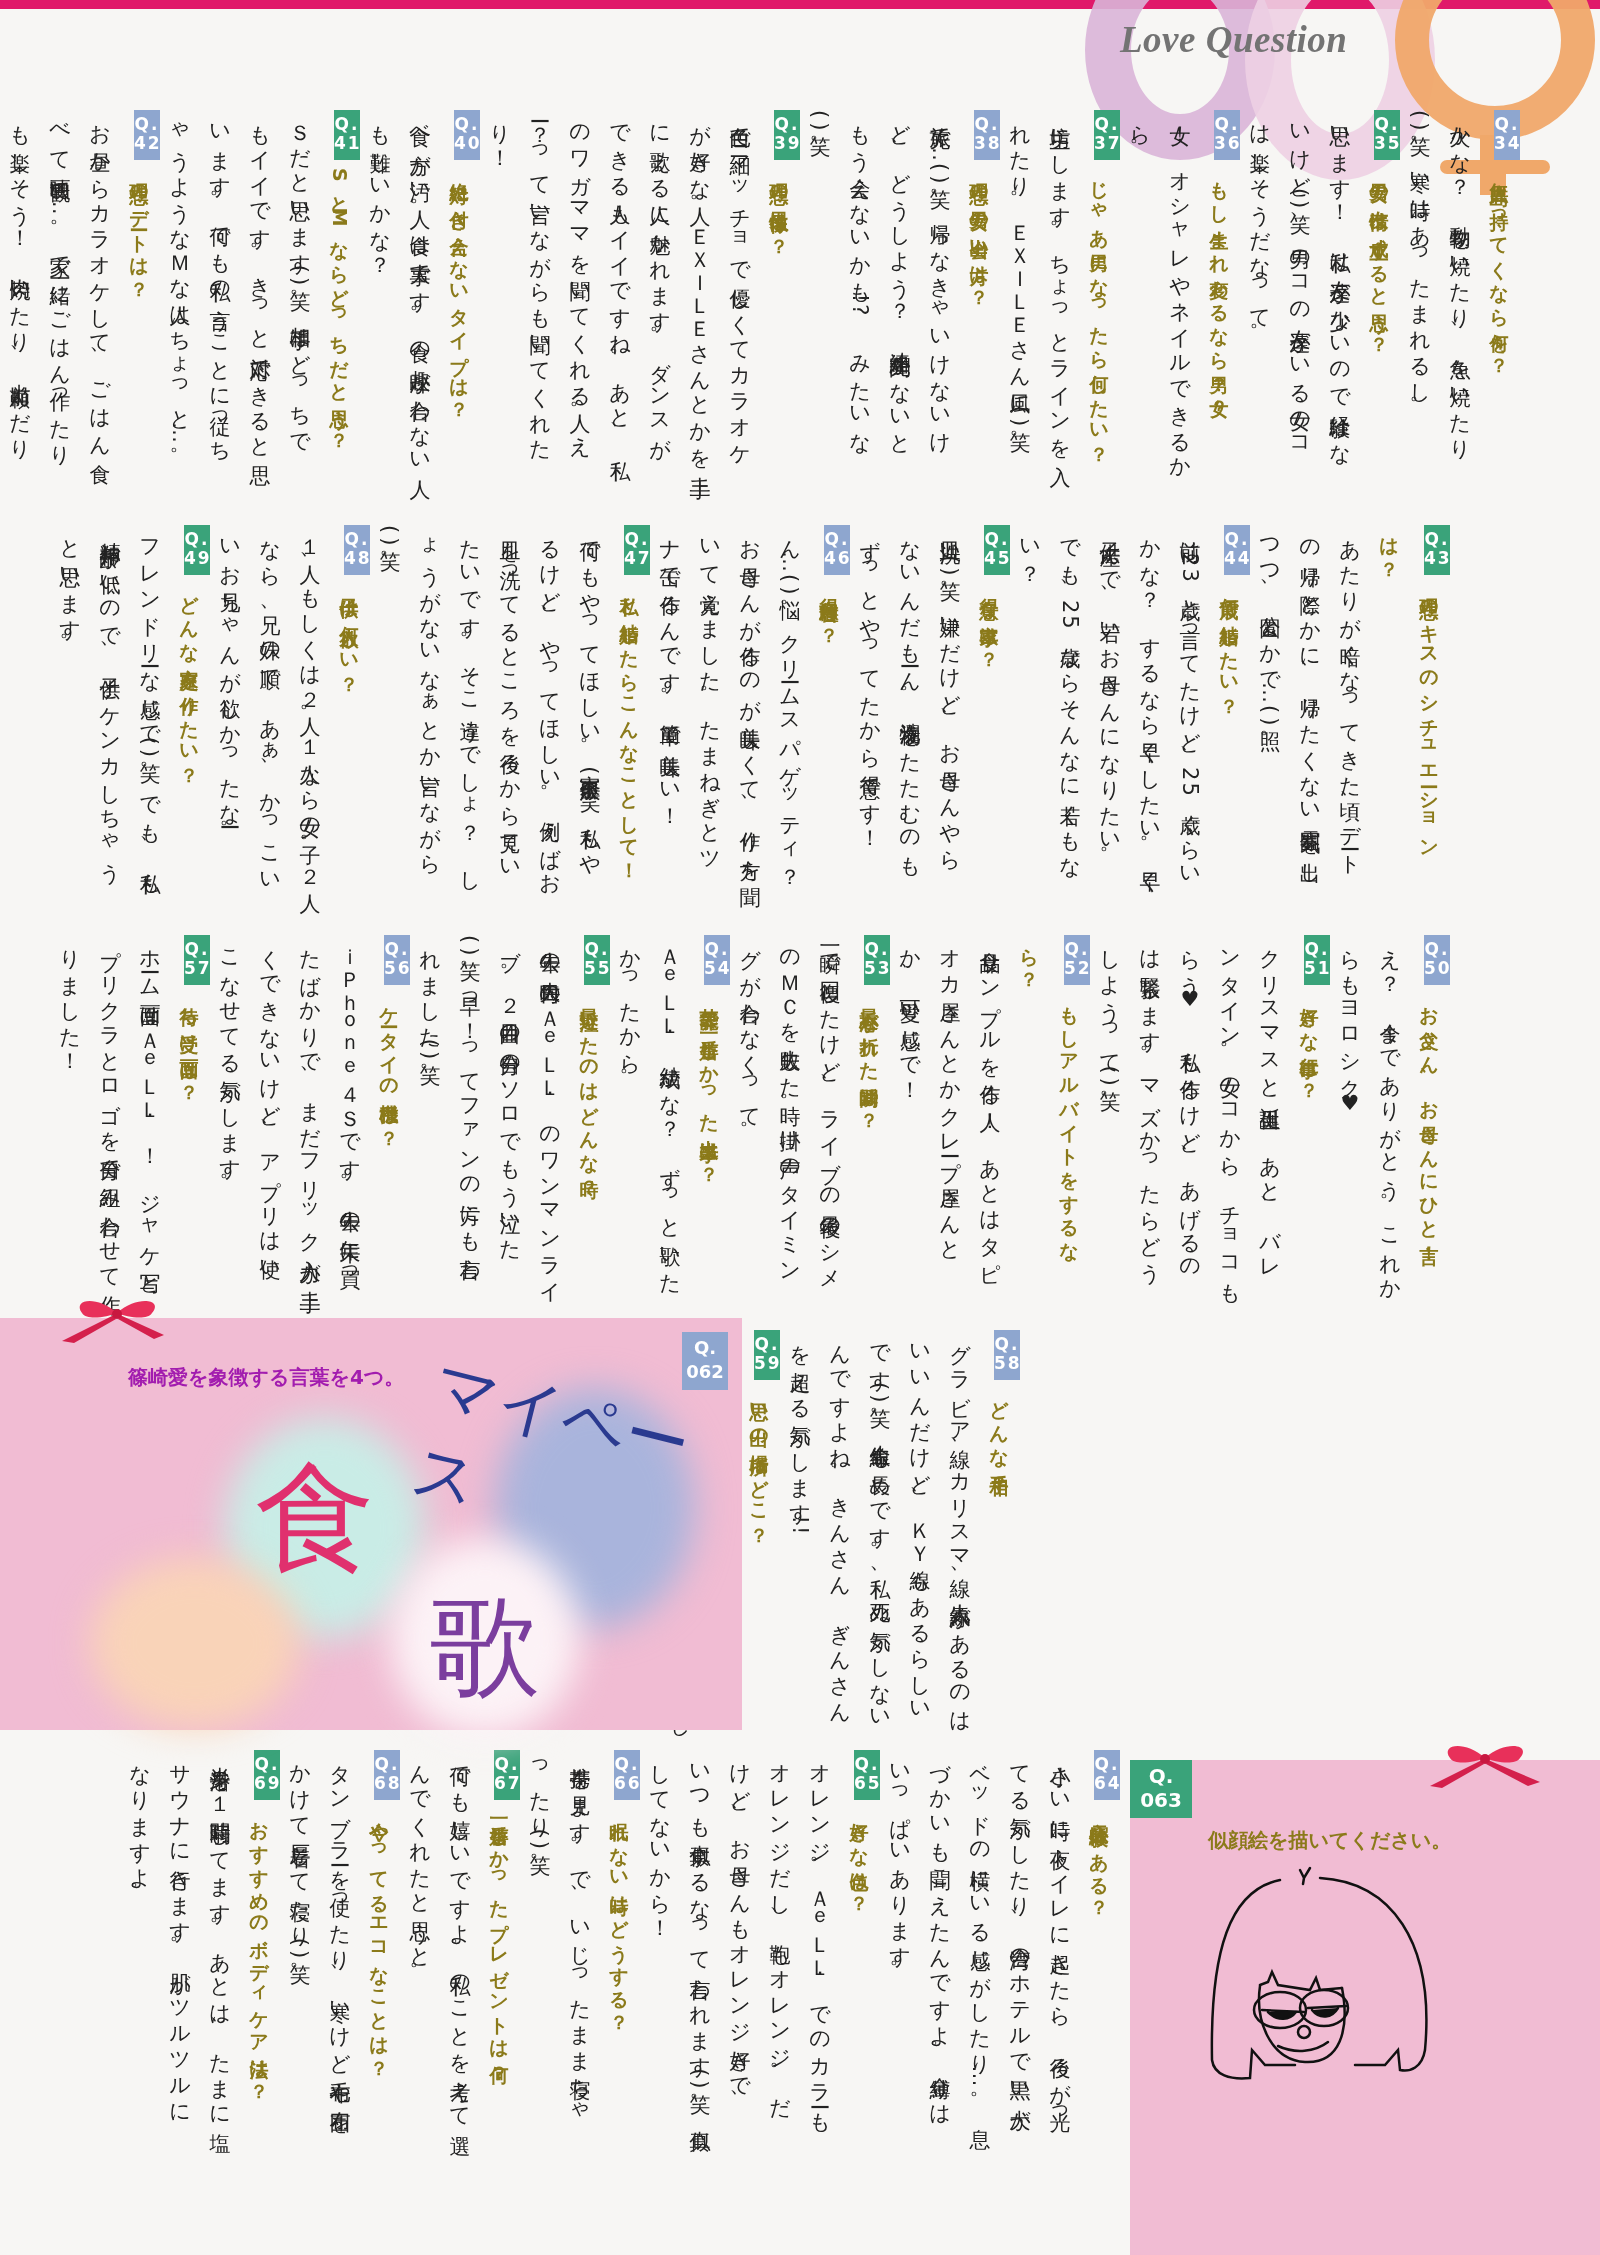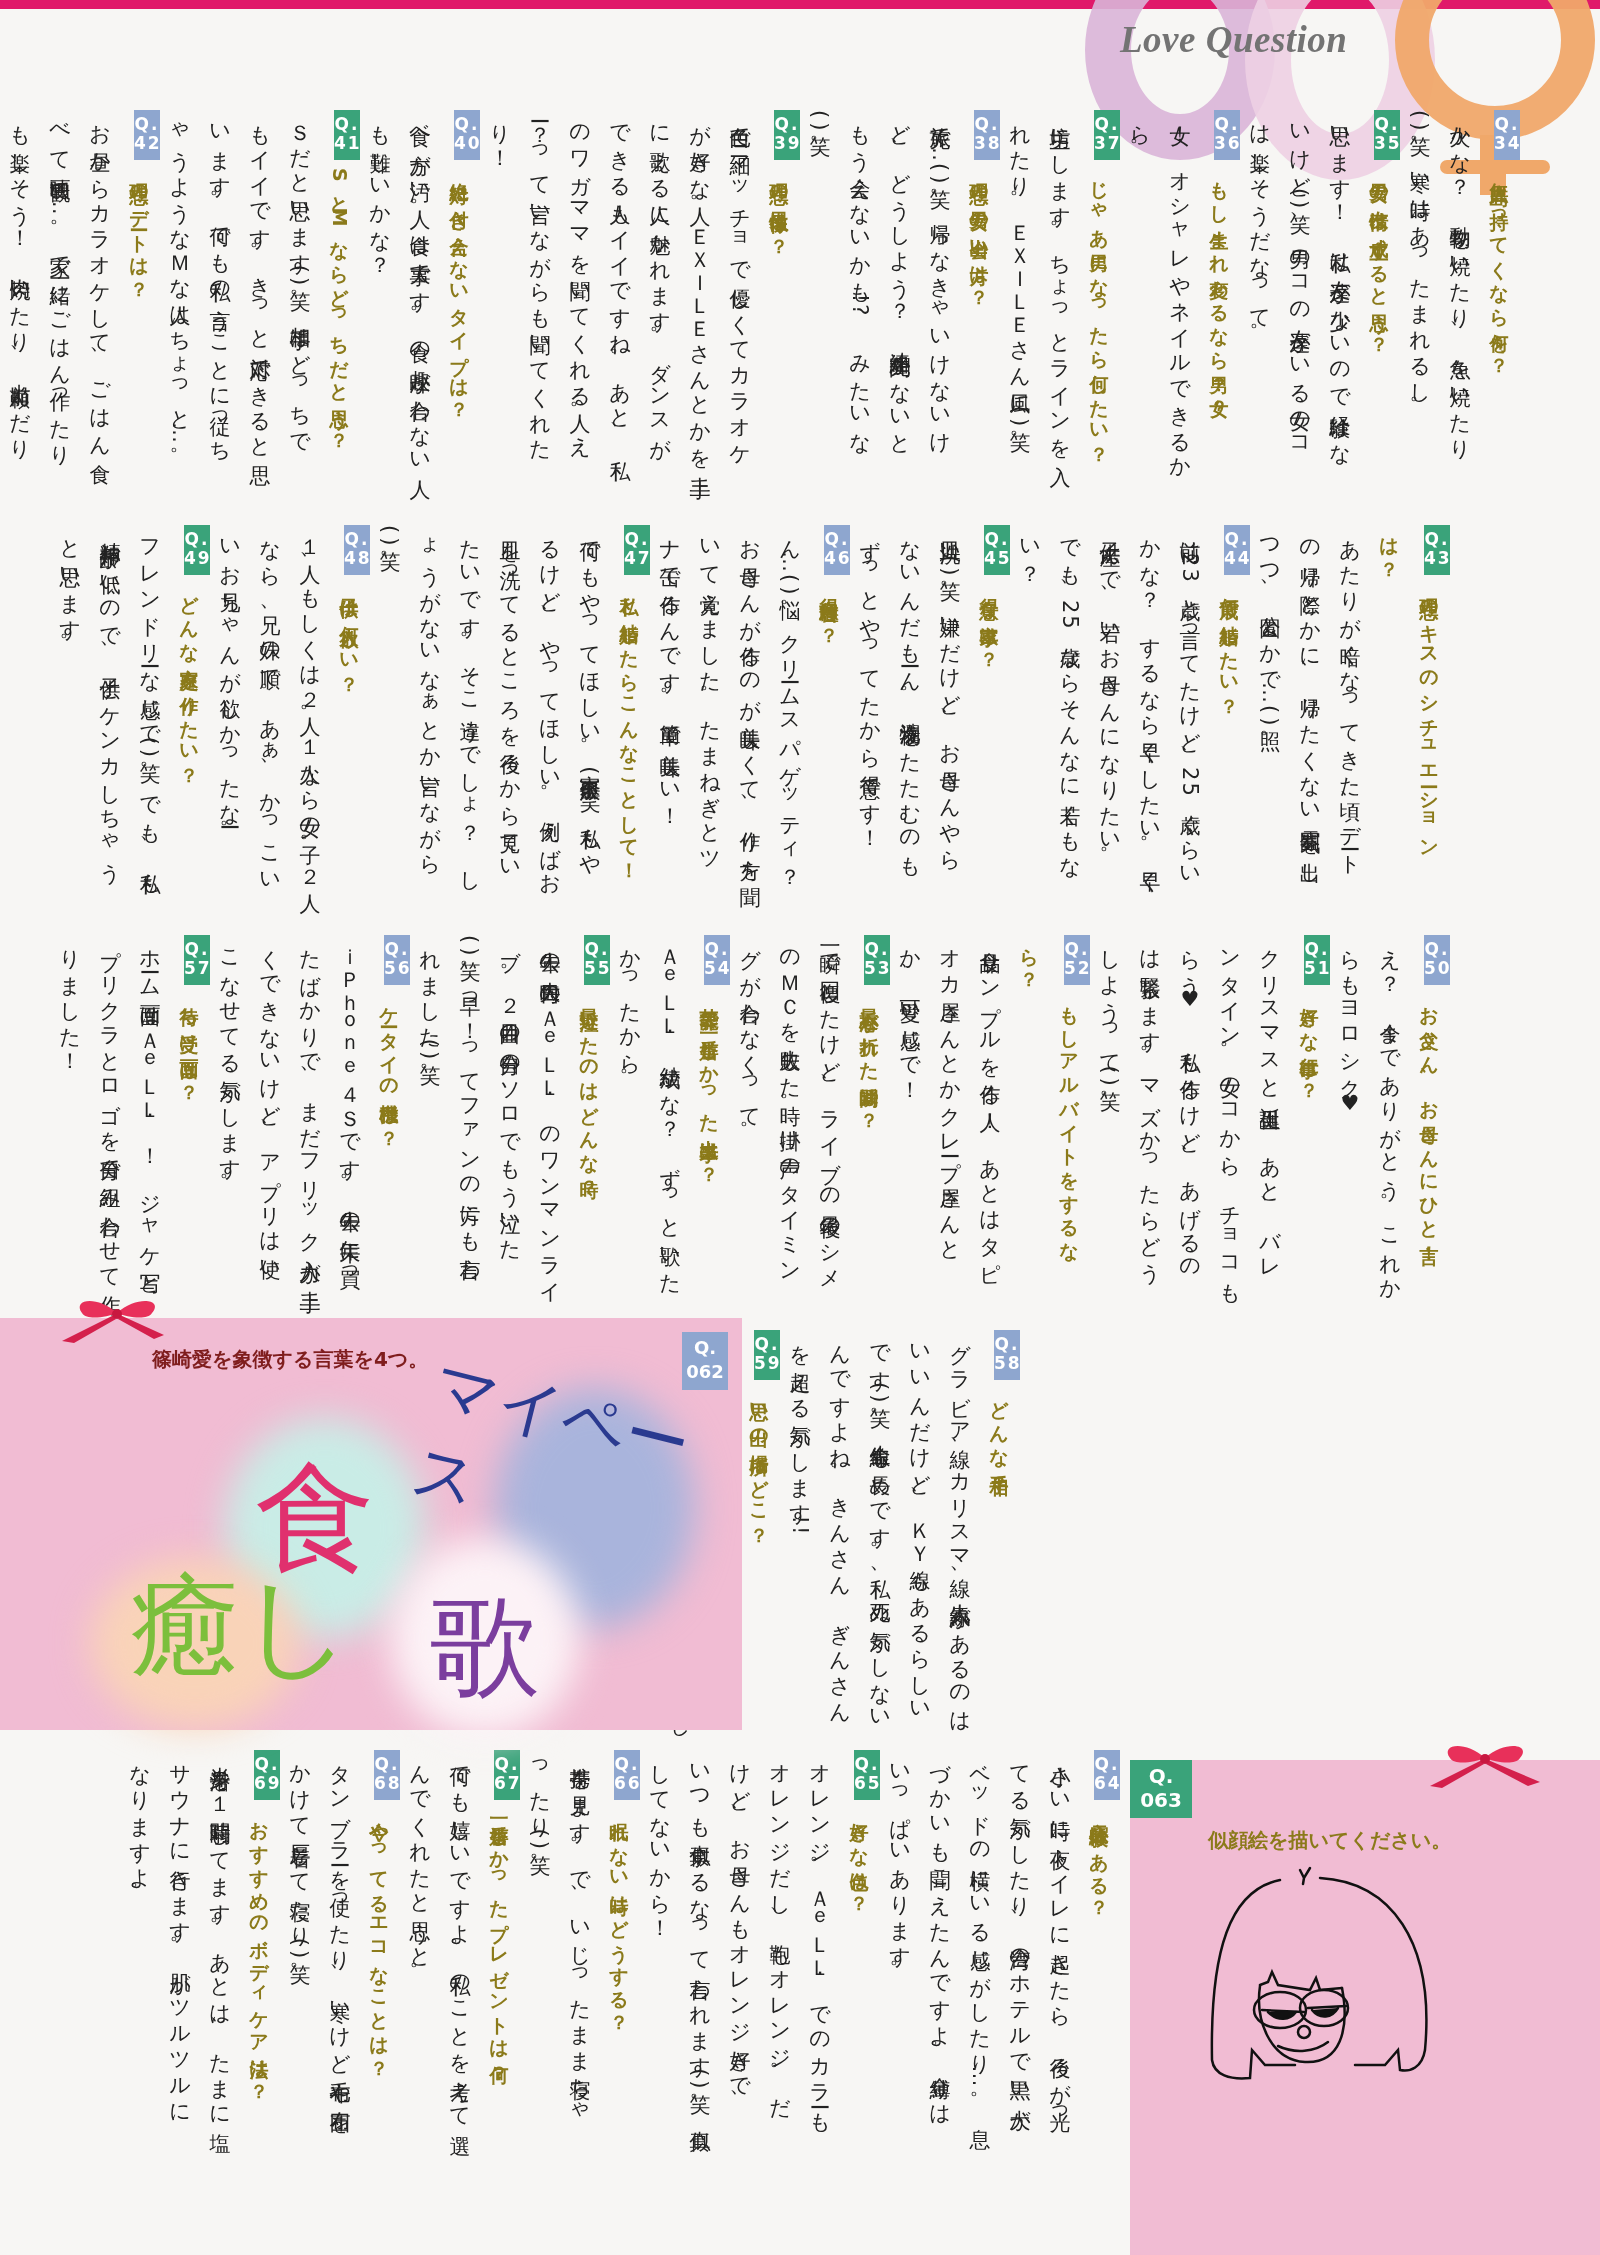--- a/index.html
+++ b/index.html
@@ -26,21 +26,21 @@
   .qtext { color: #8b7a1a; font-weight: bold; font-size: 19px; }
   .atext { color: #222; }
 
   .band1 { right: 80px; top: 110px; height: 360px; }
   .band2 { right: 150px; top: 525px; height: 360px; }
   .band3 { right: 150px; top: 935px; height: 360px; }
   .band4b { right: 580px; top: 1330px; height: 400px; }
   .band5 { right: 480px; top: 1750px; height: 380px; }
 
   .box062 { position: absolute; left: 0; top: 1318px; width: 742px; height: 412px; background: #f1bcd3; }
-  .box062 .prompt { position: absolute; left: 128px; top: 28px; color: #7f1d1d; font-weight: bold; font-size: 20px; margin-left: 24px; }
+  .box062 .prompt { position: absolute; left: 128px; top: 46px; color: #a21caf; font-weight: bold; font-size: 20px; }
   .box062 .qnum { position: absolute; right: 14px; top: 14px; width: 46px; height: 58px; background: #8ea6cf; color: #fff; font-weight: bold; font-size: 18px; text-align: center; line-height: 24px; padding-top: 4px; }
   .blob { position: absolute; border-radius: 50%; filter: blur(18px); }
   .blob-cyan { left: 225px; top: 100px; width: 200px; height: 220px; background: #c9ece6; }
   .blob-blue { left: 495px; top: 70px; width: 200px; height: 240px; background: #a9b4dc; }
   .blob-peach { left: 90px; top: 240px; width: 210px; height: 170px; background: #f9d3b8; }
   .blob-white { left: 390px; top: 220px; width: 190px; height: 200px; background: #fcf2f6; }
   .hw { position: absolute; font-family: "DejaVu Sans", sans-serif; }
   .hw-shoku { left: 255px; top: 120px; font-size: 120px; color: #e0306e; font-weight: 300; }
   .hw-mypace { left: 420px; top: 60px; font-size: 64px; color: #2a3a90; transform: rotate(14deg); }
   .hw-iyashi { left: 130px; top: 235px; font-size: 110px; color: #7cbf3c; }
@@ -220,21 +220,20 @@
   <div class="blob blob-blue"></div>
   <div class="blob blob-peach"></div>
   <div class="blob blob-white"></div>
   <div class="qnum">
     <span style="white-space:pre-line">Q.
 062</span>
   </div>
   <div class="prompt">篠崎愛を象徴する言葉を4つ。</div>
   <div class="hw hw-shoku">食</div>
   <div class="hw hw-mypace">マイペース</div>
-  <div class="hw hw-iyashi">癒し</div>
   <div class="hw hw-uta">歌</div>
 </div>
 
 <svg class="ribbon ribbon-1" viewBox="0 0 130 50">
   <path d="M65 18 C45 0, 20 4, 30 18 C35 26, 55 22, 65 18 Z" fill="#e8305a"></path>
   <path d="M65 18 C85 0, 112 4, 100 18 C95 26, 75 22, 65 18 Z" fill="#e8305a"></path>
   <path d="M62 20 L10 46 L22 48 L64 24 Z" fill="#d4204c"></path>
   <path d="M68 20 L112 40 L102 44 L66 24 Z" fill="#d4204c"></path>
   <circle cx="65" cy="19" r="5" fill="#c81840"></circle>
 </svg>

